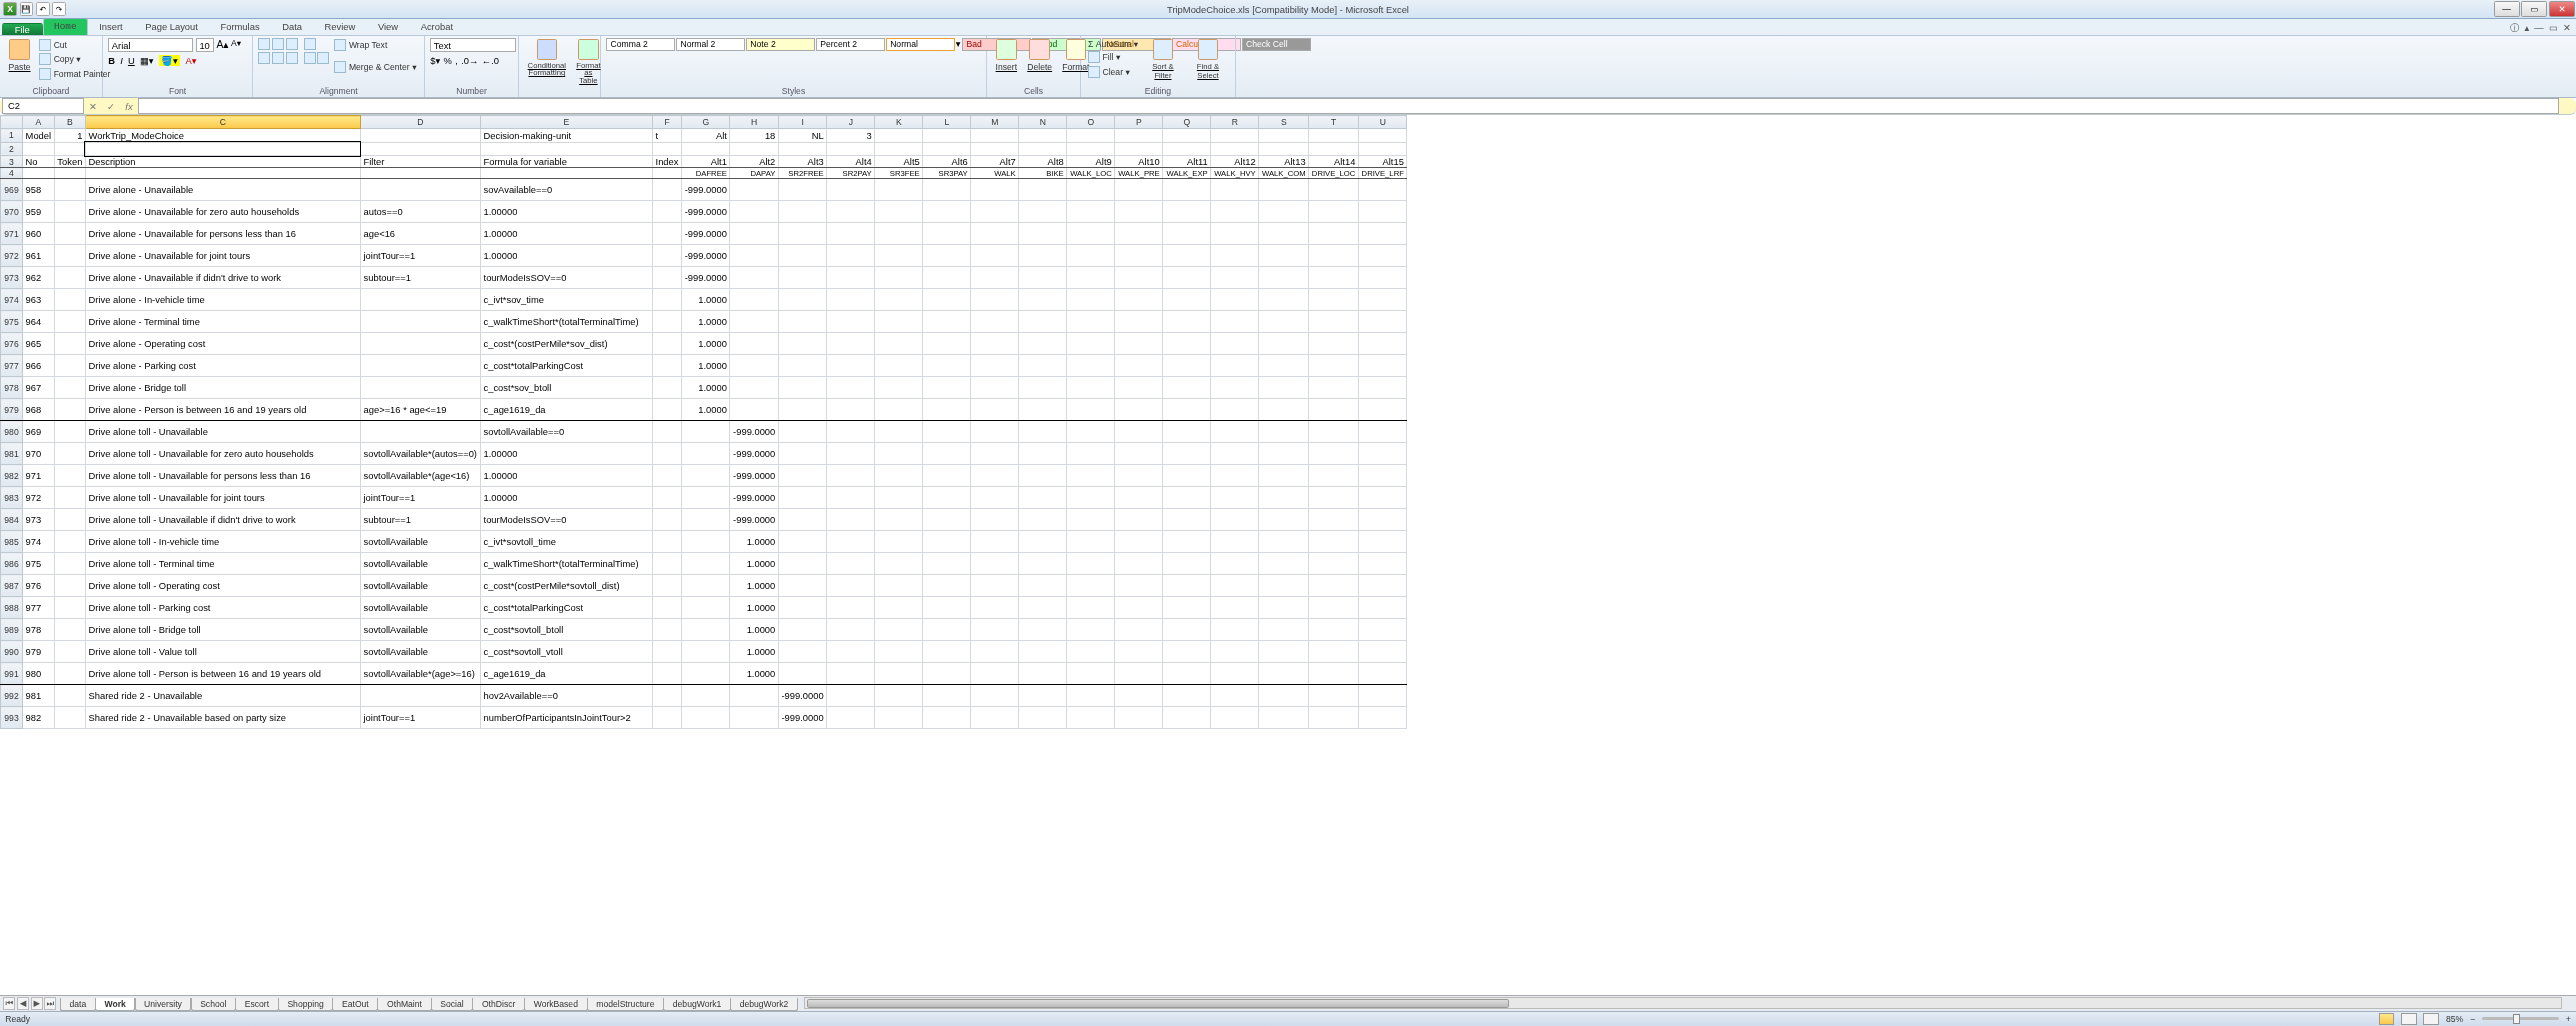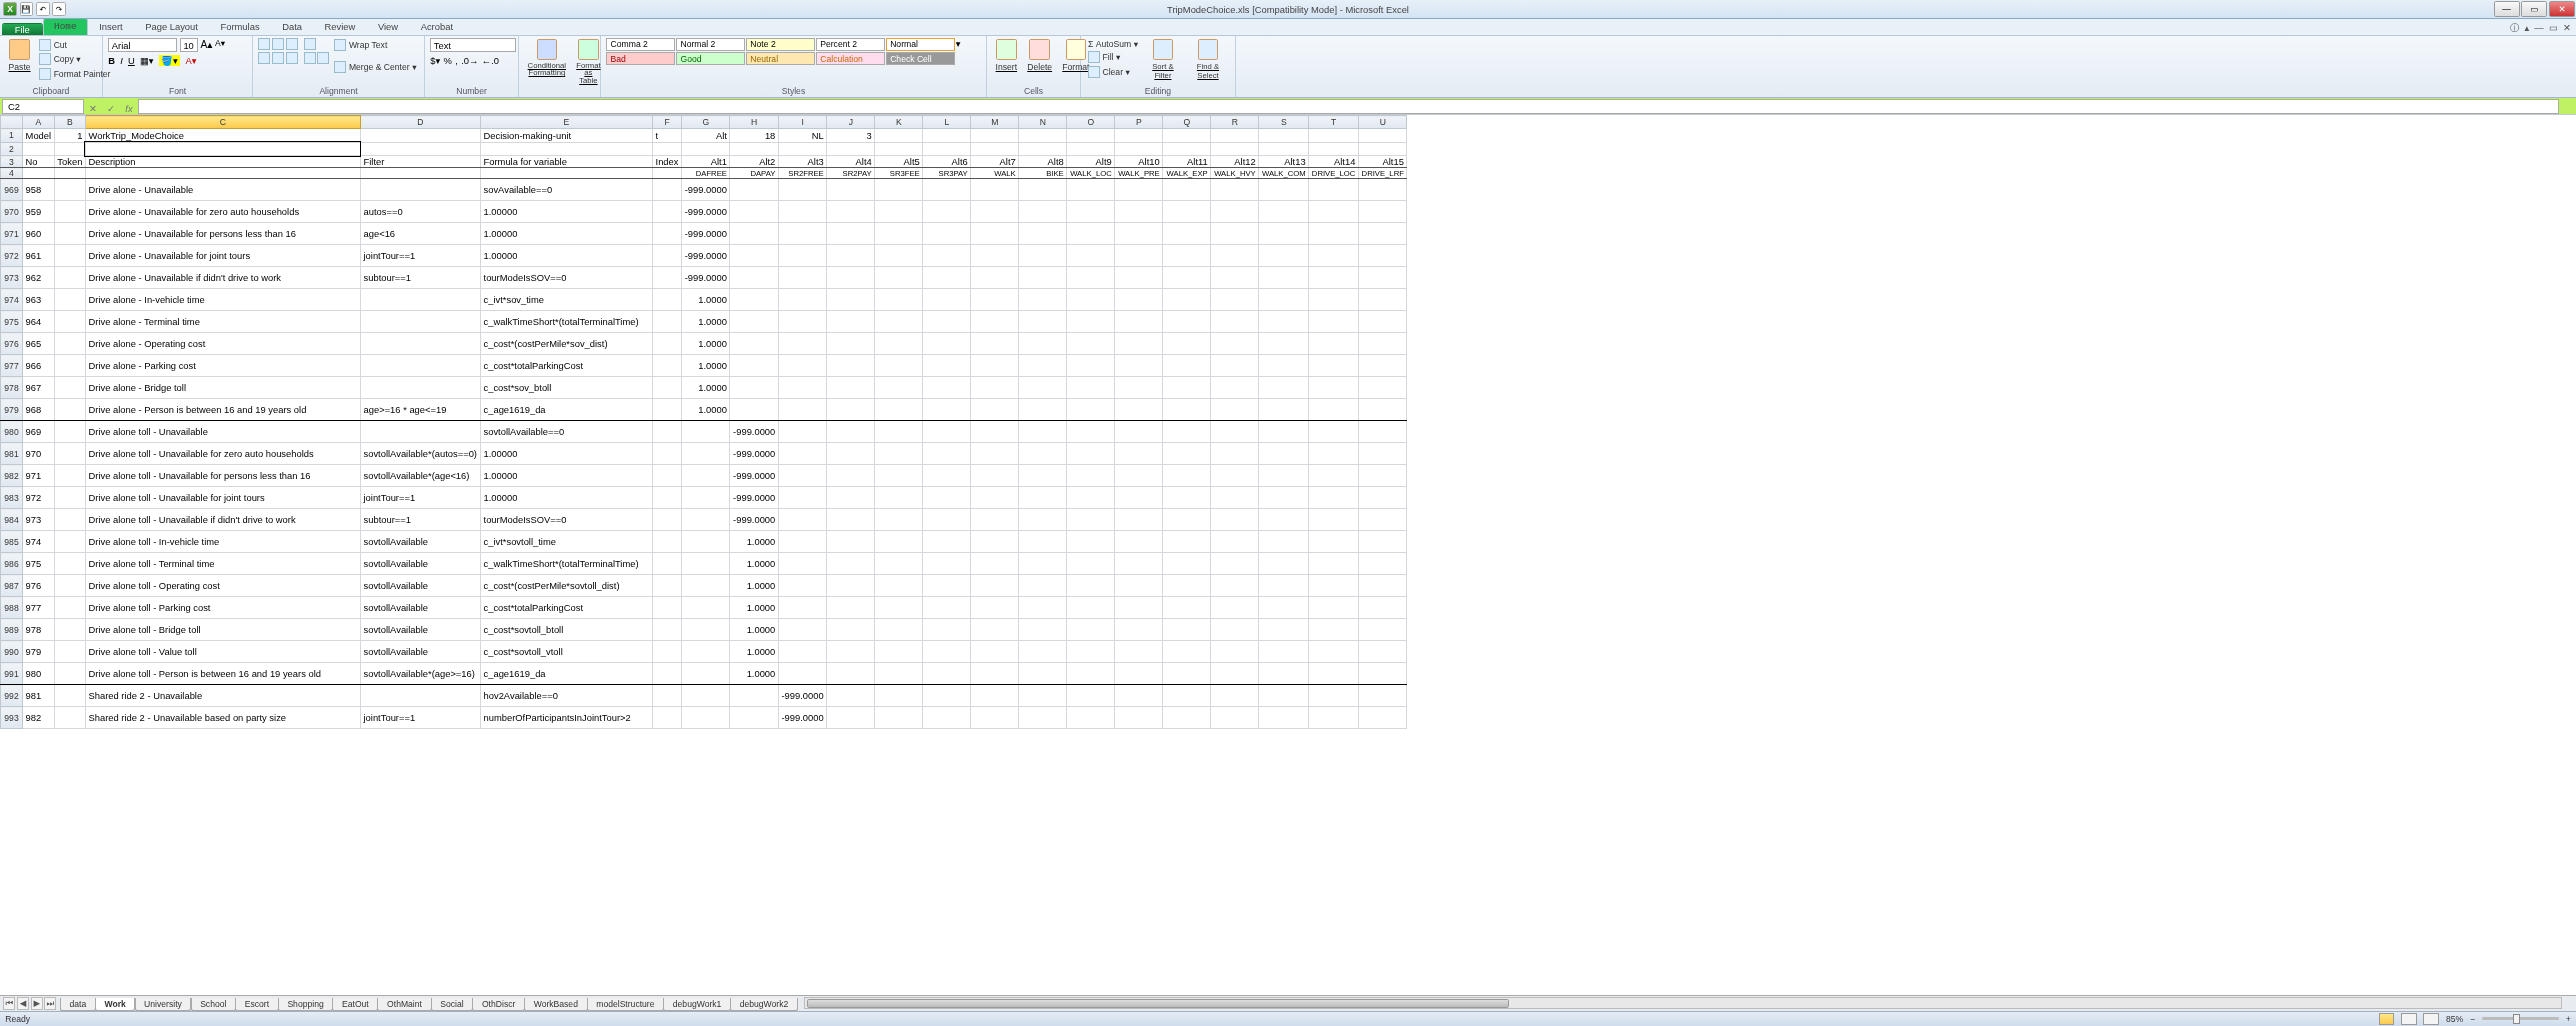--- a/index.html
+++ b/index.html
@@ -26,26 +26,26 @@
 .ribbon { height: 62px; background: linear-gradient(#f4f8fc,#e4ecf4); border-bottom: 0.9px solid #a8b8c8; display: flex; }
 .rgroup { border-right: 0.9px solid #c0d0e0; padding: 1.7px 5.2px; display: flex; flex-direction: column; position: relative; }
 .rgroup-label { position: absolute; bottom: 0.9px; left: 0; right: 0; text-align: center; font-size: 8.6px; color: #556; }
 .rgroup-body { flex: 1; display: flex; align-items: flex-start; gap: 3.4px; }
 .big-btn { display: flex; flex-direction: column; align-items: center; gap: 1.7px; padding: 1.7px 3.4px; text-decoration: underline; }
 .big-btn .ico { width: 20.6px; height: 20.6px; background: #fc8; border: 0.9px solid #c96; border-radius: 1.7px; }
 .big-btn span { font-size: 8.6px; color: #333; }
 .small-item { display: flex; align-items: center; gap: 2.6px; font-size: 8.6px; color: #333; padding: 0.9px 1.7px; white-space: nowrap; }
 .small-ico { width: 12px; height: 12px; background: #def; border: 0.9px solid #9bc; }
 .col3 { display: flex; flex-direction: column; gap: 0.9px; }
-.font-sel { border: 0.9px solid #aaa; background: #fff; padding: 0.9px 2.6px; font-size: 9.4px; width: 69px; }
+.font-sel { border: 0.9px solid #aaa; background: #fff; padding: 0.9px 2.6px; font-size: 9.4px; width: 85px; }
 .size-sel { border: 0.9px solid #aaa; background: #fff; padding: 0.9px 2.6px; font-size: 9.4px; width: 18px; }
 .style-sw { width: 69px; height: 13px; border: 0.9px solid #aaa; font-size: 8.6px; display: flex; align-items: center; padding-left: 3.4px; }
 
 
-.fbar { height: 17px; display: flex; align-items: flex-end; border-bottom: 0.9px solid #c0c8d0; background: #bef264; }
+.fbar { height: 17px; display: flex; align-items: center; border-bottom: 0.9px solid #c0c8d0; background: #fef9c3; border-radius: 6px; }
 .namebox { width: 82px; height: 15.5px; border: 0.9px solid #aaa; background: #fff; margin-left: 1.7px; padding-left: 5.2px; font-size: 9.4px; line-height: 13.7px; }
 .fx-ctrl { padding: 0 5.2px; color: #777; font-size: 9.4px; }
 .formula-input { flex: 1; height: 15.5px; border: 0.9px solid #aaa; background: #fff; margin-right: 17px; }
 
 
 .grid-wrap { position: absolute; top: 115px; left: 0; right: 0; bottom: 15.5px; overflow: hidden; }
 .grid-wrap table { border-collapse: collapse; background:#fff; table-layout: fixed; }
 .colhdr th { background: linear-gradient(#f0f4f8,#e0e8f0); border: 0.9px solid #c0c8d0; font-weight: normal; font-size: 8.6px; color: #333; height: 13px; }
 .colhdr th.sel { background: linear-gradient(#ffe88a,#fbc94a); border-color:#c8a030; }
 .rowhdr { background: linear-gradient(#f0f4f8,#e0e8f0); border: 0.9px solid #c0c8d0; font-size: 8.6px; text-align: center; color: #333; width: 22px; }
@@ -188,21 +188,21 @@
           <span style="font-size:7.7px;text-align:center;line-height:1">Conditional Formatting</span>
         </div>
       <div class="big-btn">
           <div class="ico" style="background:#cfd"></div>
           <span style="font-size:7.7px;text-align:center;line-height:1">Format as Table</span>
         </div>
     </div>
   </div>
 
   <div class="rgroup" style="width:386px">
-    <div class="rgroup-body" style="flex-direction:column;gap:1.7px;width:100%">
+    <div class="rgroup-body" style="flex-direction:row;gap:1.7px;width:100%">
       <div style="display:flex;gap:0.9px">
         <div class="style-sw" style="background:#fff">Comma 2</div>
         <div class="style-sw" style="background:#fff">Normal 2</div>
         <div class="style-sw" style="background:#ffc">Note 2</div>
         <div class="style-sw" style="background:#fff">Percent 2</div>
         <div class="style-sw" style="background:#fff;border:1.7px solid #f0a030">Normal</div>
         <span>▾</span>
       </div>
       <div style="display:flex;gap:0.9px">
         <div class="style-sw" style="background:#fcc;color:#900">Bad</div>

